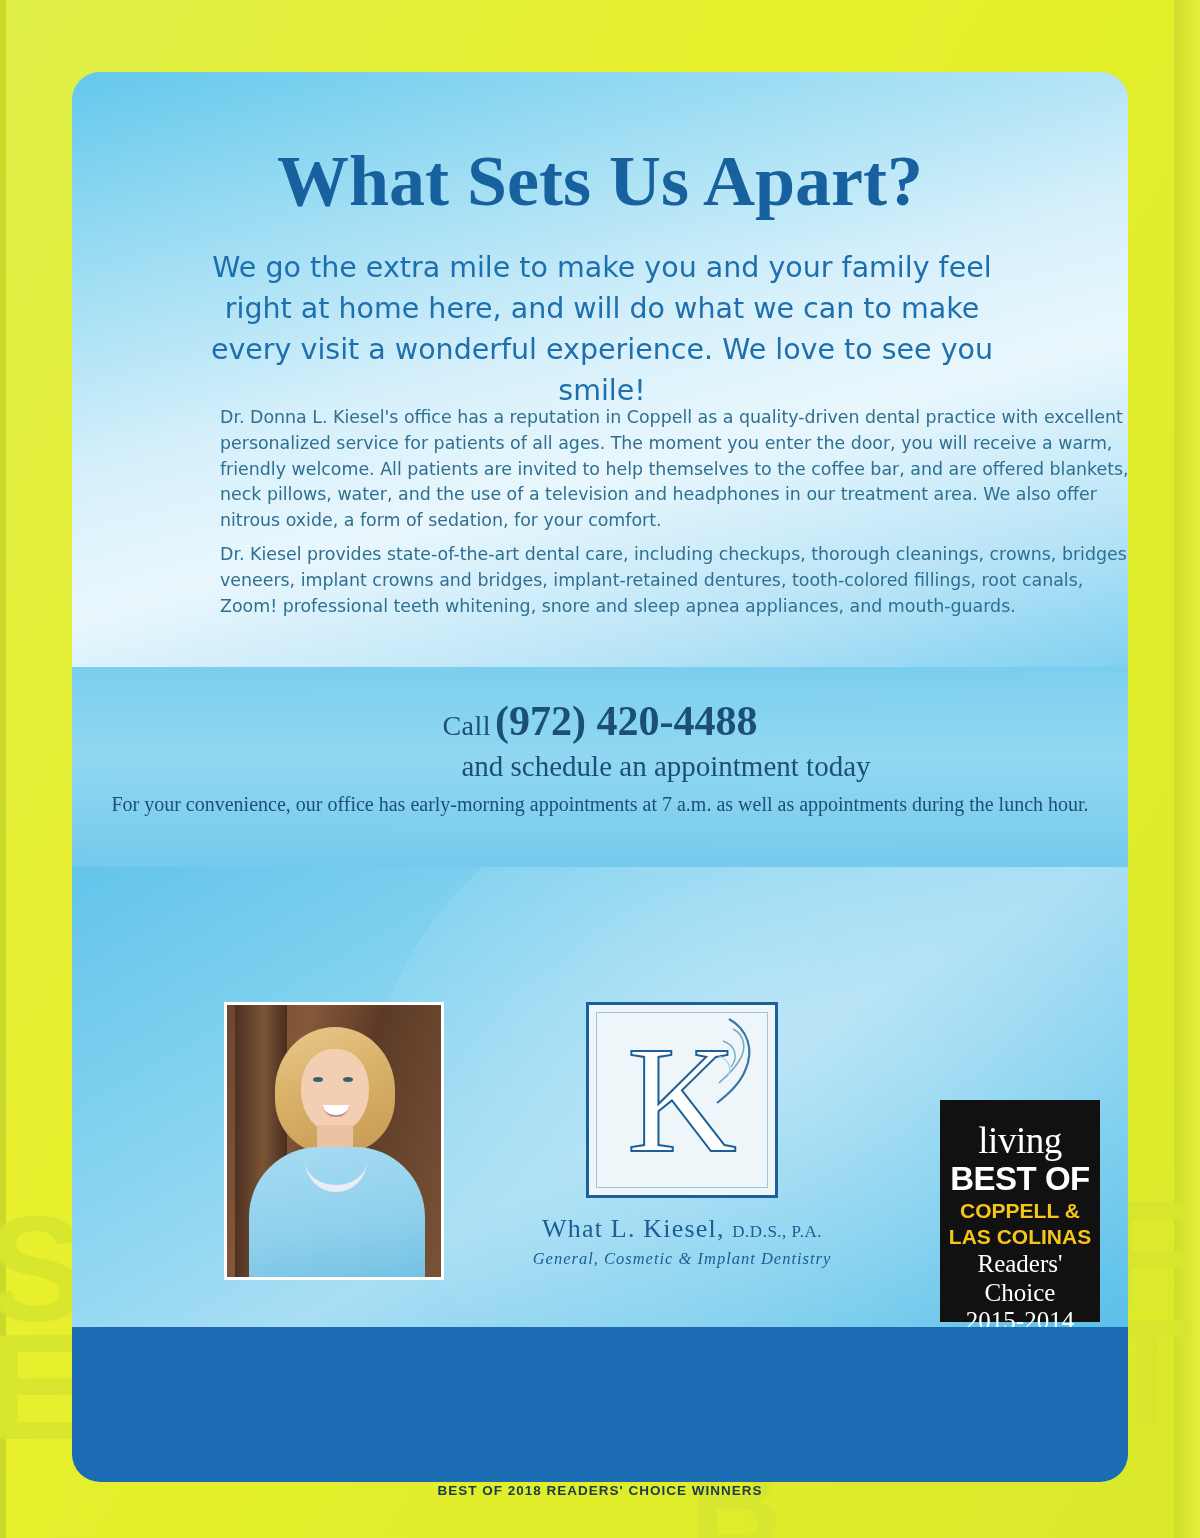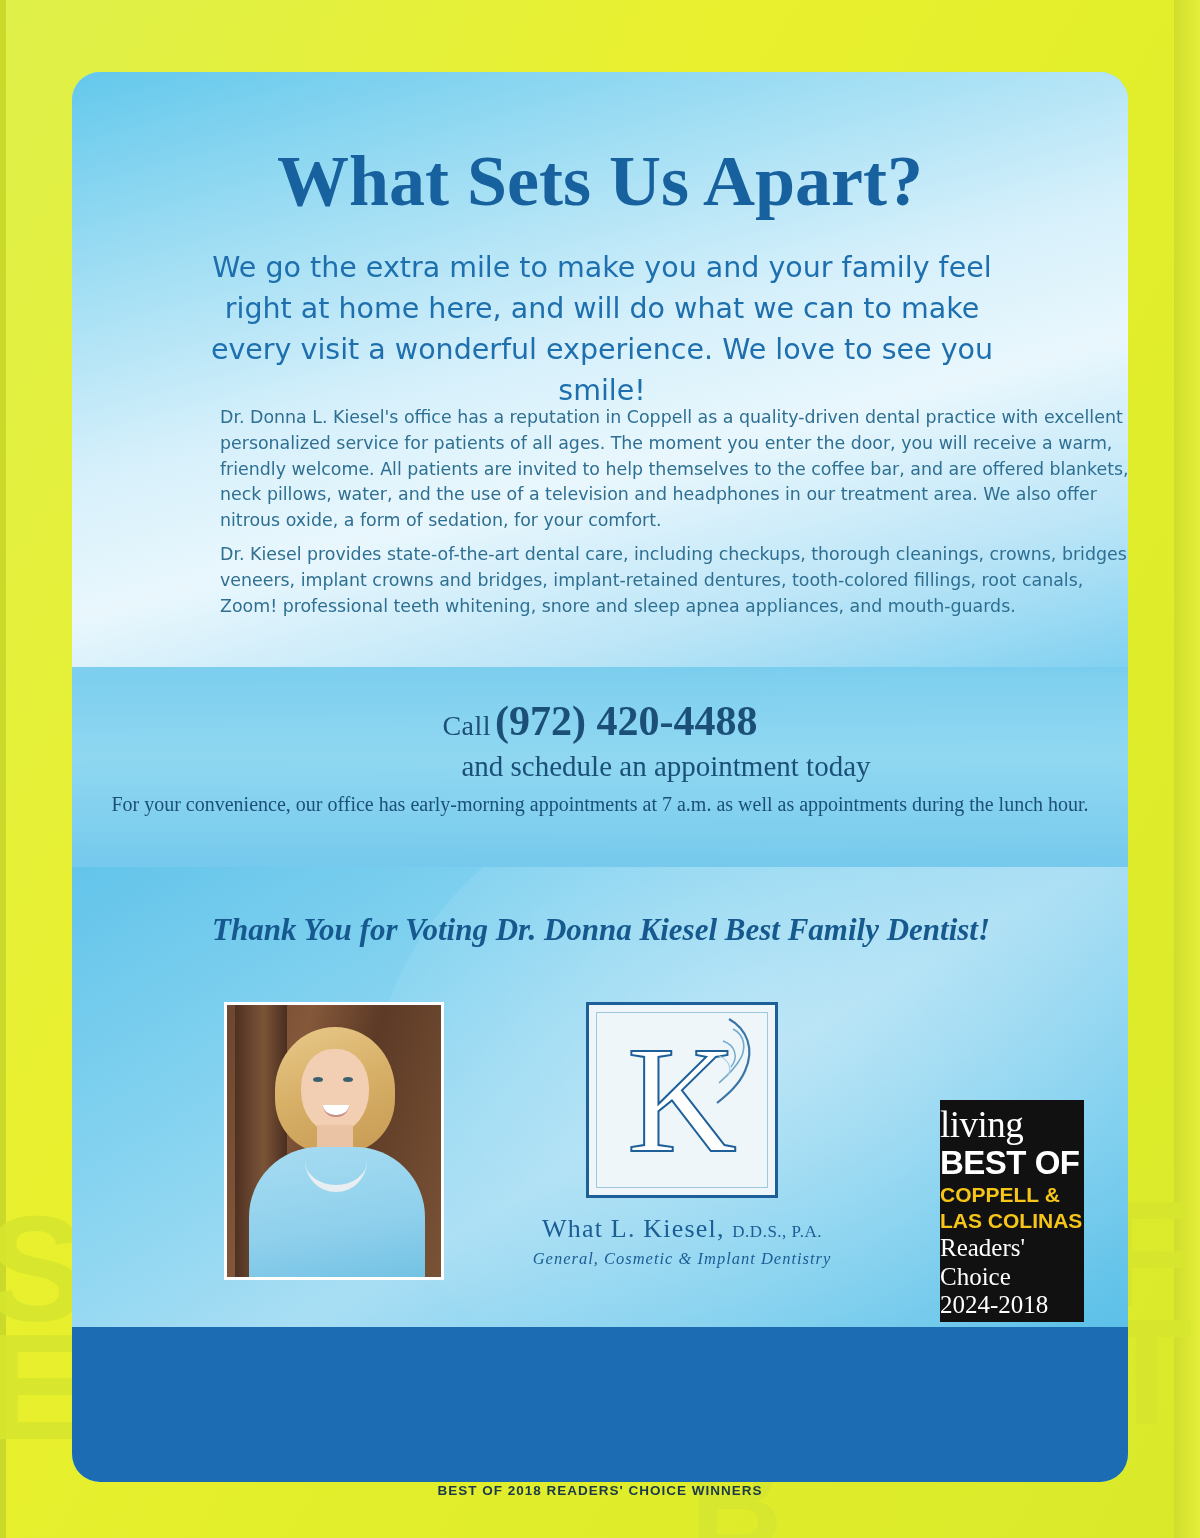--- a/index.html
+++ b/index.html
@@ -343,26 +343,26 @@
     font-size: 16.5px;
     letter-spacing: 1px;
     color: #1b5d95;
   }
 
   
   .badge {
     position: absolute;
     left: 868px;
     top: 1028px;
-    width: 144px;
+    width: 160px;
     height: 222px;
     background: #111111;
     color: #ffffff;
-    text-align: left;
-    padding-top: 4px;
+    text-align: center;
+    padding-top: 20px;
     box-sizing: border-box;
   }
   .badge .living {
     font-family: "Liberation Serif", serif;
     font-size: 37px;
     line-height: 41px;
     letter-spacing: -0.5px;
   }
   .badge .bestof {
     font-family: "Liberation Sans", sans-serif;
@@ -452,21 +452,20 @@
     <div class="call-band"></div>
     <div class="call-line">
       <span class="call-word">Call</span>
       <span class="call-number">(972) 420-4488</span>
     </div>
     <div class="call-sub">and schedule an appointment today</div>
     <div class="call-note">For your convenience, our office has early-morning appointments at 7 a.m. as well as appointments during the lunch hour.</div>
 
     <div class="lower-section"></div>
 
-    <div class="thankyou">Thank You for Voting Dr. Donna Kiesel Best Family Dentist!</div>
 
     <div class="portrait">
       <div class="p-bg"></div>
       <div class="p-doorframe"></div>
       <div class="p-hair"></div>
       <div class="p-face"></div>
       <div class="p-eye-l"></div>
       <div class="p-eye-r"></div>
       <div class="p-smile"></div>
       <div class="p-neck"></div>
@@ -491,21 +490,21 @@
       </div>
       <div class="logo-tag">General, Cosmetic &amp; Implant Dentistry</div>
     </div>
 
     <div class="badge">
       <div class="living">living</div>
       <div class="bestof">BEST OF</div>
       <div class="city">COPPELL &amp;</div>
       <div class="city">LAS COLINAS</div>
       <div class="readers">Readers' Choice</div>
-      <div class="years">2024-2018</div>
+      <div class="years">2015-2014</div>
     </div>
 
     <div class="footer-bar"></div>
 
   </div>
 
   <div class="bottom-caption">BEST OF 2018 READERS' CHOICE WINNERS</div>
 
 </div>
 

